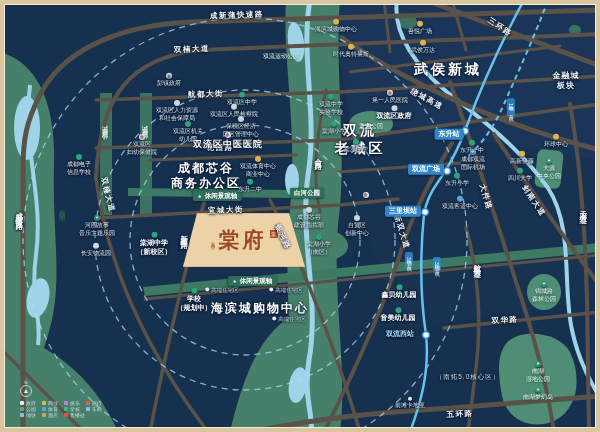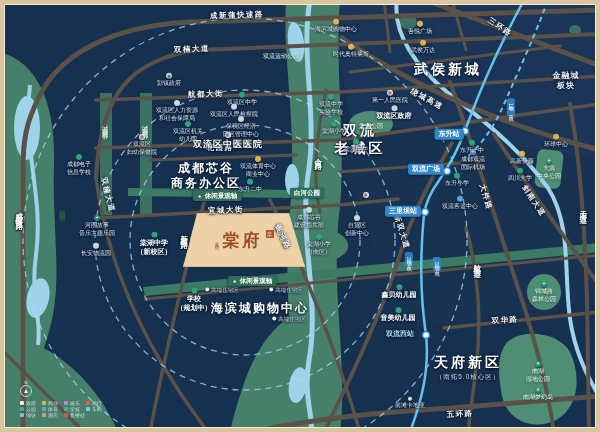--- a/index.html
+++ b/index.html
@@ -44,21 +44,21 @@
   .mk.plane{background:#58a7e0;}
   .mk.bus{background:#58a7e0;}
   .mk.dot{background:#e8eef3;width:4px;height:4px;}
   .mk.tree{background:transparent;box-shadow:none;color:#bff0d8;font-size:5px;}
   
   #project{position:absolute;left:183px;top:213px;width:122px;height:54px;
            background:#ecd2a6;clip-path:polygon(14px 0,106px 0,122px 54px,0 54px);
            display:flex;align-items:center;justify-content:center;gap:3px;
            box-shadow:inset 0 0 0 1px #dcb98a;}
   #project .sub{writing-mode:vertical-rl;font-size:4.5px;color:#b06a42;letter-spacing:1px;}
-  #project .name{font-family:"Liberation Serif","DejaVu Serif",serif;font-size:17px;font-weight:bold;
+  #project .name{font-family:"Liberation Serif","DejaVu Serif",serif;font-size:21px;font-weight:bold;
                  color:#9c4a26;letter-spacing:3px;}
   #project .seal{width:8px;height:8px;background:#b5502a;color:#f7e7d2;font-size:5px;
                  display:flex;align-items:center;justify-content:center;margin-top:-12px;}
   
   #legend{position:absolute;left:20px;top:381px;display:flex;flex-direction:column;gap:2px;}
   #compass{display:flex;flex-direction:column;align-items:center;width:12px;margin-bottom:1px;}
   #compass .ring{width:10px;height:10px;border:1px solid #c8d2da;border-radius:50%;
                  display:flex;flex-direction:column;align-items:center;justify-content:center;}
   #compass .n{font-size:4px;color:#e8eef4;line-height:1;}
   #compass .arrow{width:0;height:0;border-left:2px solid transparent;border-right:2px solid transparent;
@@ -163,21 +163,20 @@
     <span class="seal">棠</span>
   </div>
 
   <div id="labels">
       <div class="lb dist" style="left: 448px; top: 70px; transform: translate(-50%, -50%) rotate(0deg);"><span>武侯新城</span></div>
       <div class="lb dist" style="left: 360px; top: 139px; transform: translate(-50%, -50%) rotate(0deg);"><span>双流
 老城区</span></div>
       <div class="lb dist2" style="left: 206px; top: 176px; transform: translate(-50%, -50%) rotate(0deg);"><span>成都芯谷
 商务办公区</span></div>
       <div class="lb dist2" style="left: 260px; top: 308px; transform: translate(-50%, -50%) rotate(0deg);"><span>海滨城购物中心</span></div>
-      <div class="lb dist" style="left: 468px; top: 363px; transform: translate(-50%, -50%) rotate(0deg);"><span>天府新区</span></div>
       <div class="lb dist-sub" style="left: 468px; top: 377px; transform: translate(-50%, -50%) rotate(0deg);"><span>（南拓5.0核心区）</span></div>
       <div class="lb dist3" style="left: 566px; top: 81px; transform: translate(-50%, -50%) rotate(0deg);"><span>金融城
 板块</span></div>
       <div class="lb road" style="left: 237px; top: 15px; transform: translate(-50%, -50%) rotate(-2deg);"><span>成新蒲快速路</span></div>
       <div class="lb road" style="left: 500px; top: 27px; transform: translate(-50%, -50%) rotate(33deg);"><span>三环路</span></div>
       <div class="lb road" style="left: 192px; top: 49px; transform: translate(-50%, -50%) rotate(-2deg);"><span>双楠大道</span></div>
       <div class="lb road" style="left: 206px; top: 94px; transform: translate(-50%, -50%) rotate(-2deg);"><span>航都大街</span></div>
       <div class="lb road" style="left: 220px; top: 148px; transform: translate(-50%, -50%) rotate(0deg); text-align: right;"><span>花园路</span></div>
       <div class="lb road" style="left: 226px; top: 210px; transform: translate(-50%, -50%) rotate(-2deg);"><span>宜城大街</span></div>
       <div class="lb road" style="left: 460px; top: 414px; transform: translate(-50%, -50%) rotate(-3deg);"><span>五环路</span></div>

